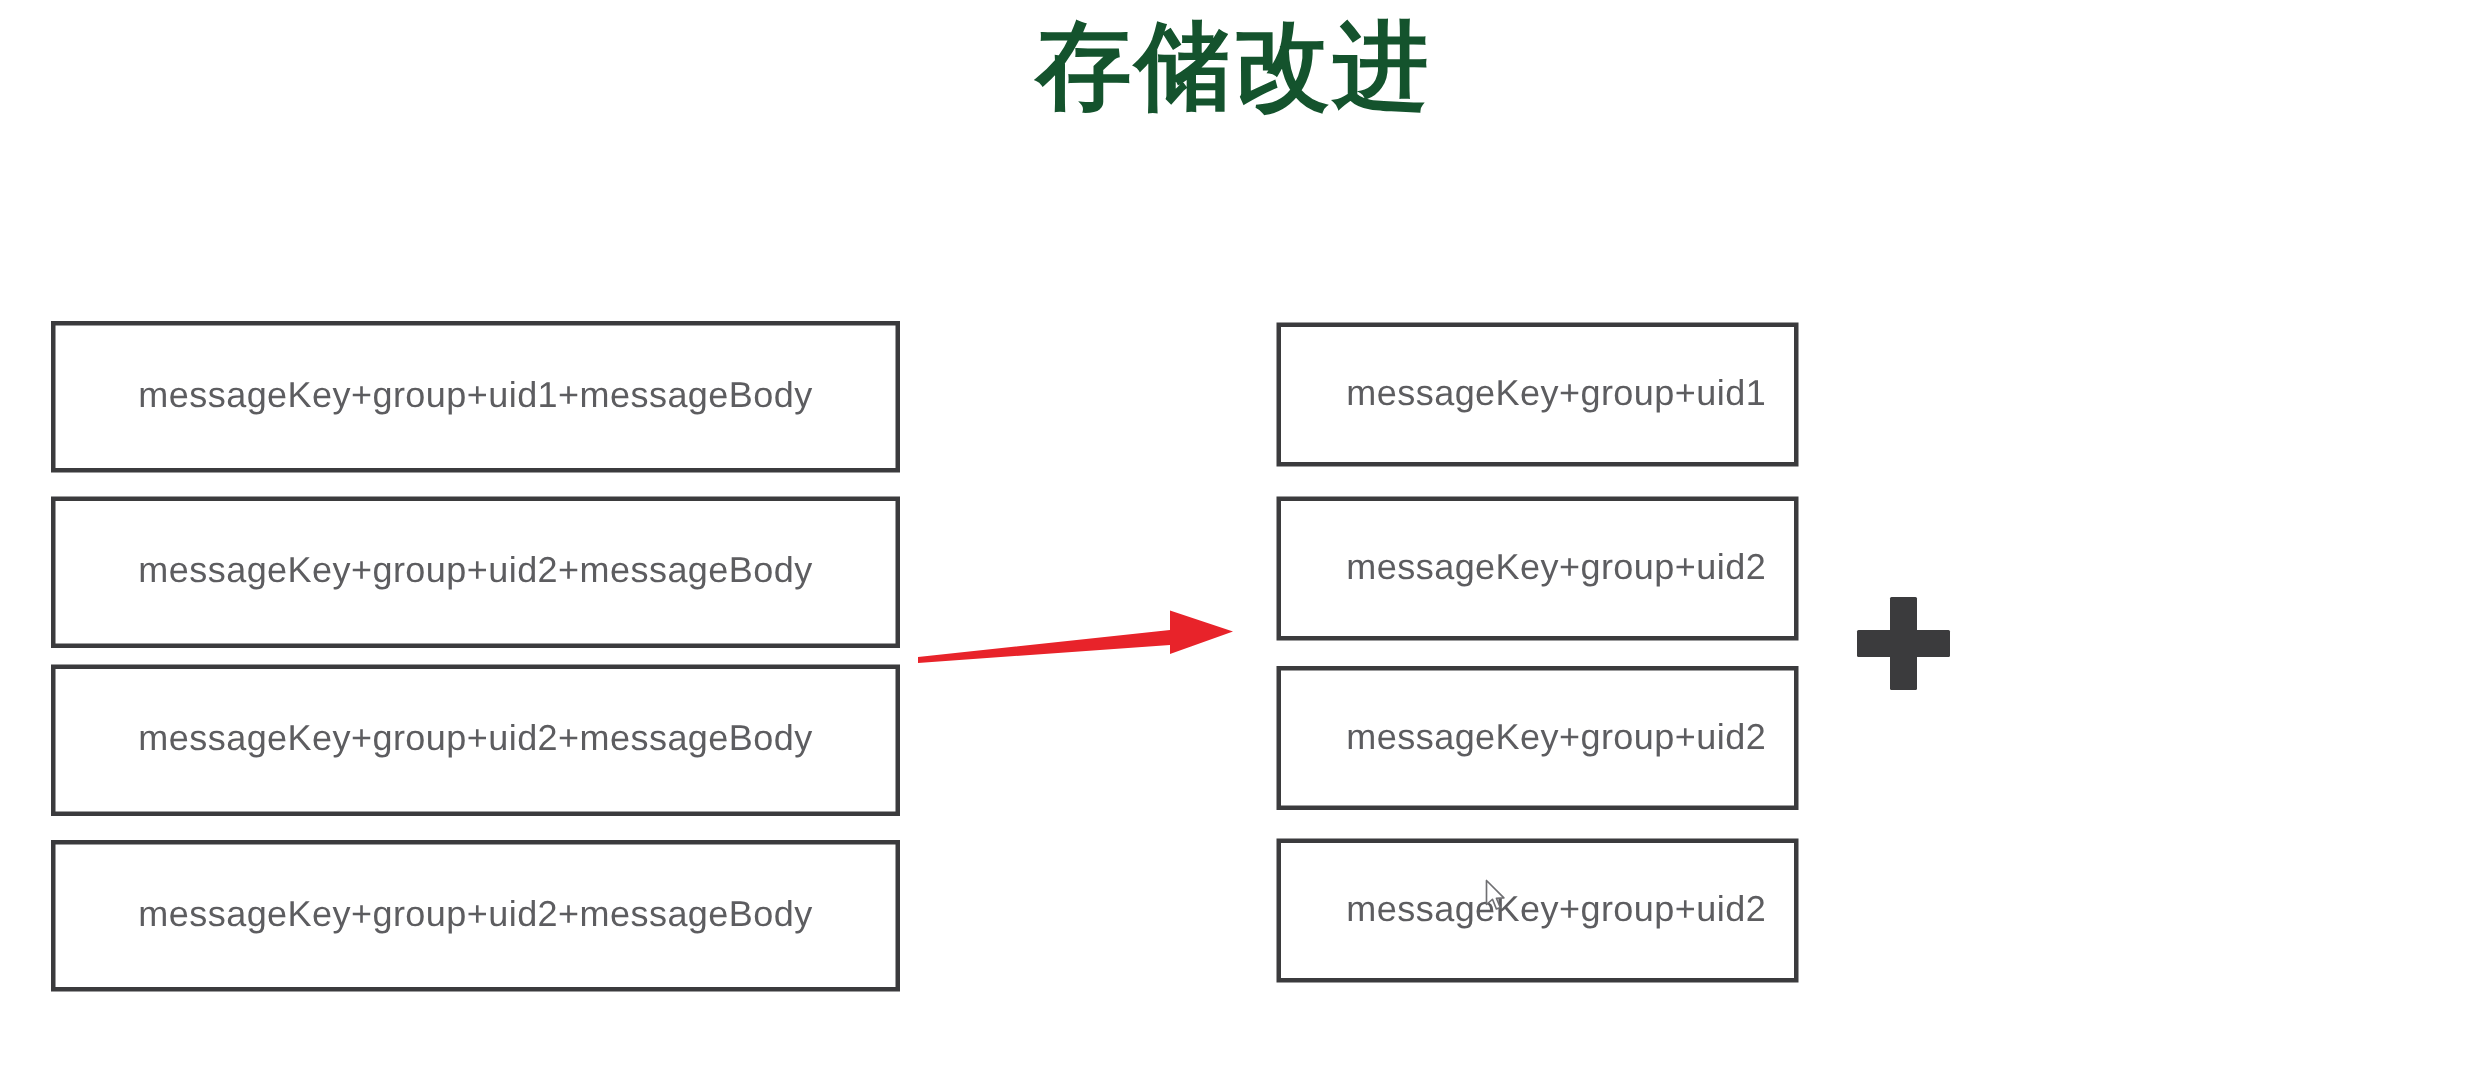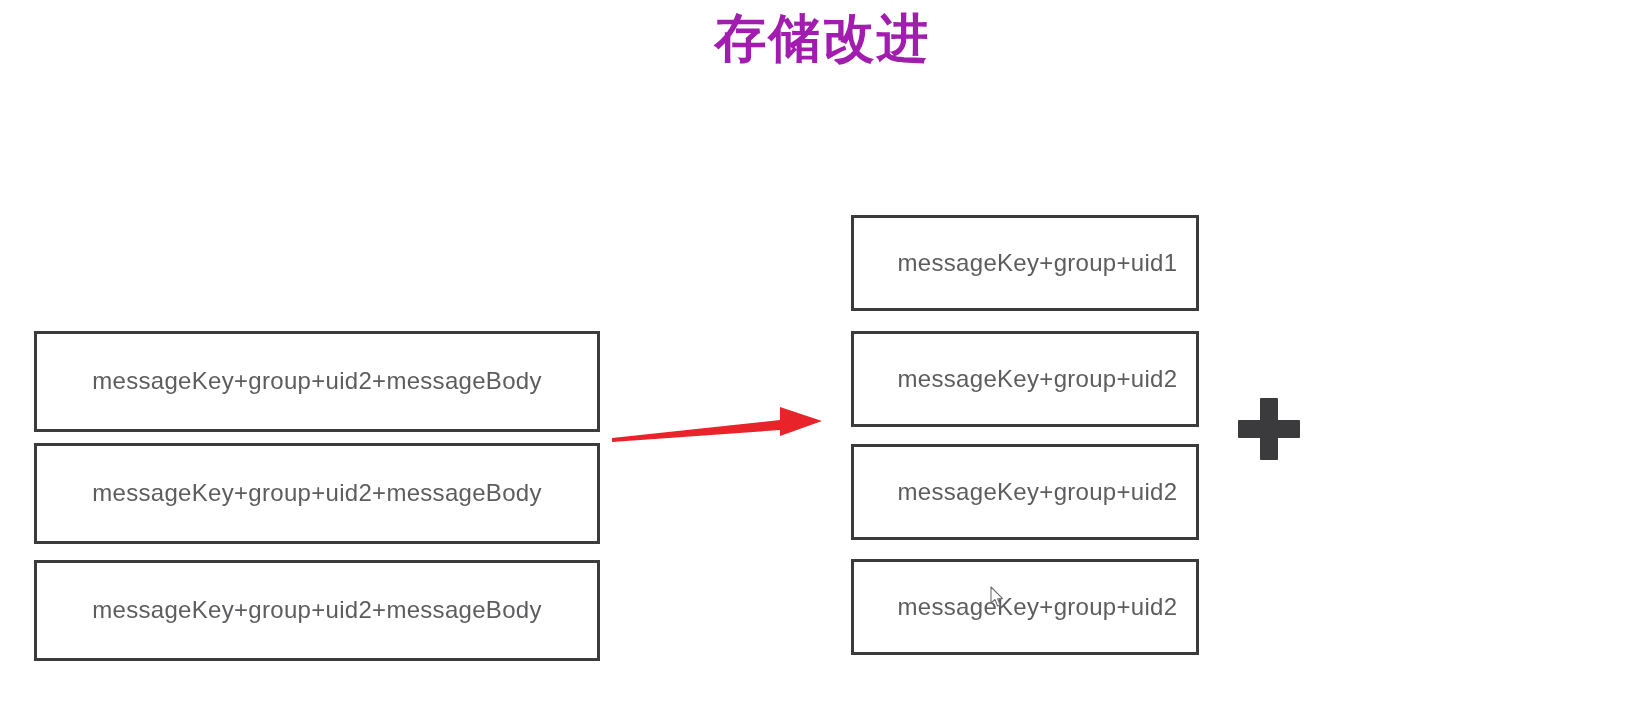--- a/index.html
+++ b/index.html
@@ -19,24 +19,24 @@
   }
 
   
   #slide-title {
     position: absolute;
     left: 0;
     top: 10px;
     width: 1645px;
     text-align: center;
     font-family: "DejaVu Sans", "Liberation Sans", sans-serif;
-    font-size: 52px;
+    font-size: 64px;
     font-weight: 700;
     letter-spacing: 2px;
-    color: #a21caf;
+    color: #14532d;
     line-height: 1.1;
     white-space: nowrap;
   }
 
   
   .box {
     position: absolute;
     box-sizing: border-box;
     background: #ffffff;
     border: 3px solid #3b3b3d;
@@ -132,20 +132,23 @@
     height: 22px;
   }
 </style>
 </head>
 <body>
 
 <div id="canvas">
 
   <div id="slide-title">存储改进</div>
 
+  <div class="box left-box i0">
+    <span class="box-label">messageKey+group+uid1+messageBody</span>
+  </div>
 
   <div class="box left-box i1">
     <span class="box-label">messageKey+group+uid2+messageBody</span>
   </div>
 
   <div class="box left-box i2">
     <span class="box-label">messageKey+group+uid2+messageBody</span>
   </div>
 
   <div class="box left-box i3">

